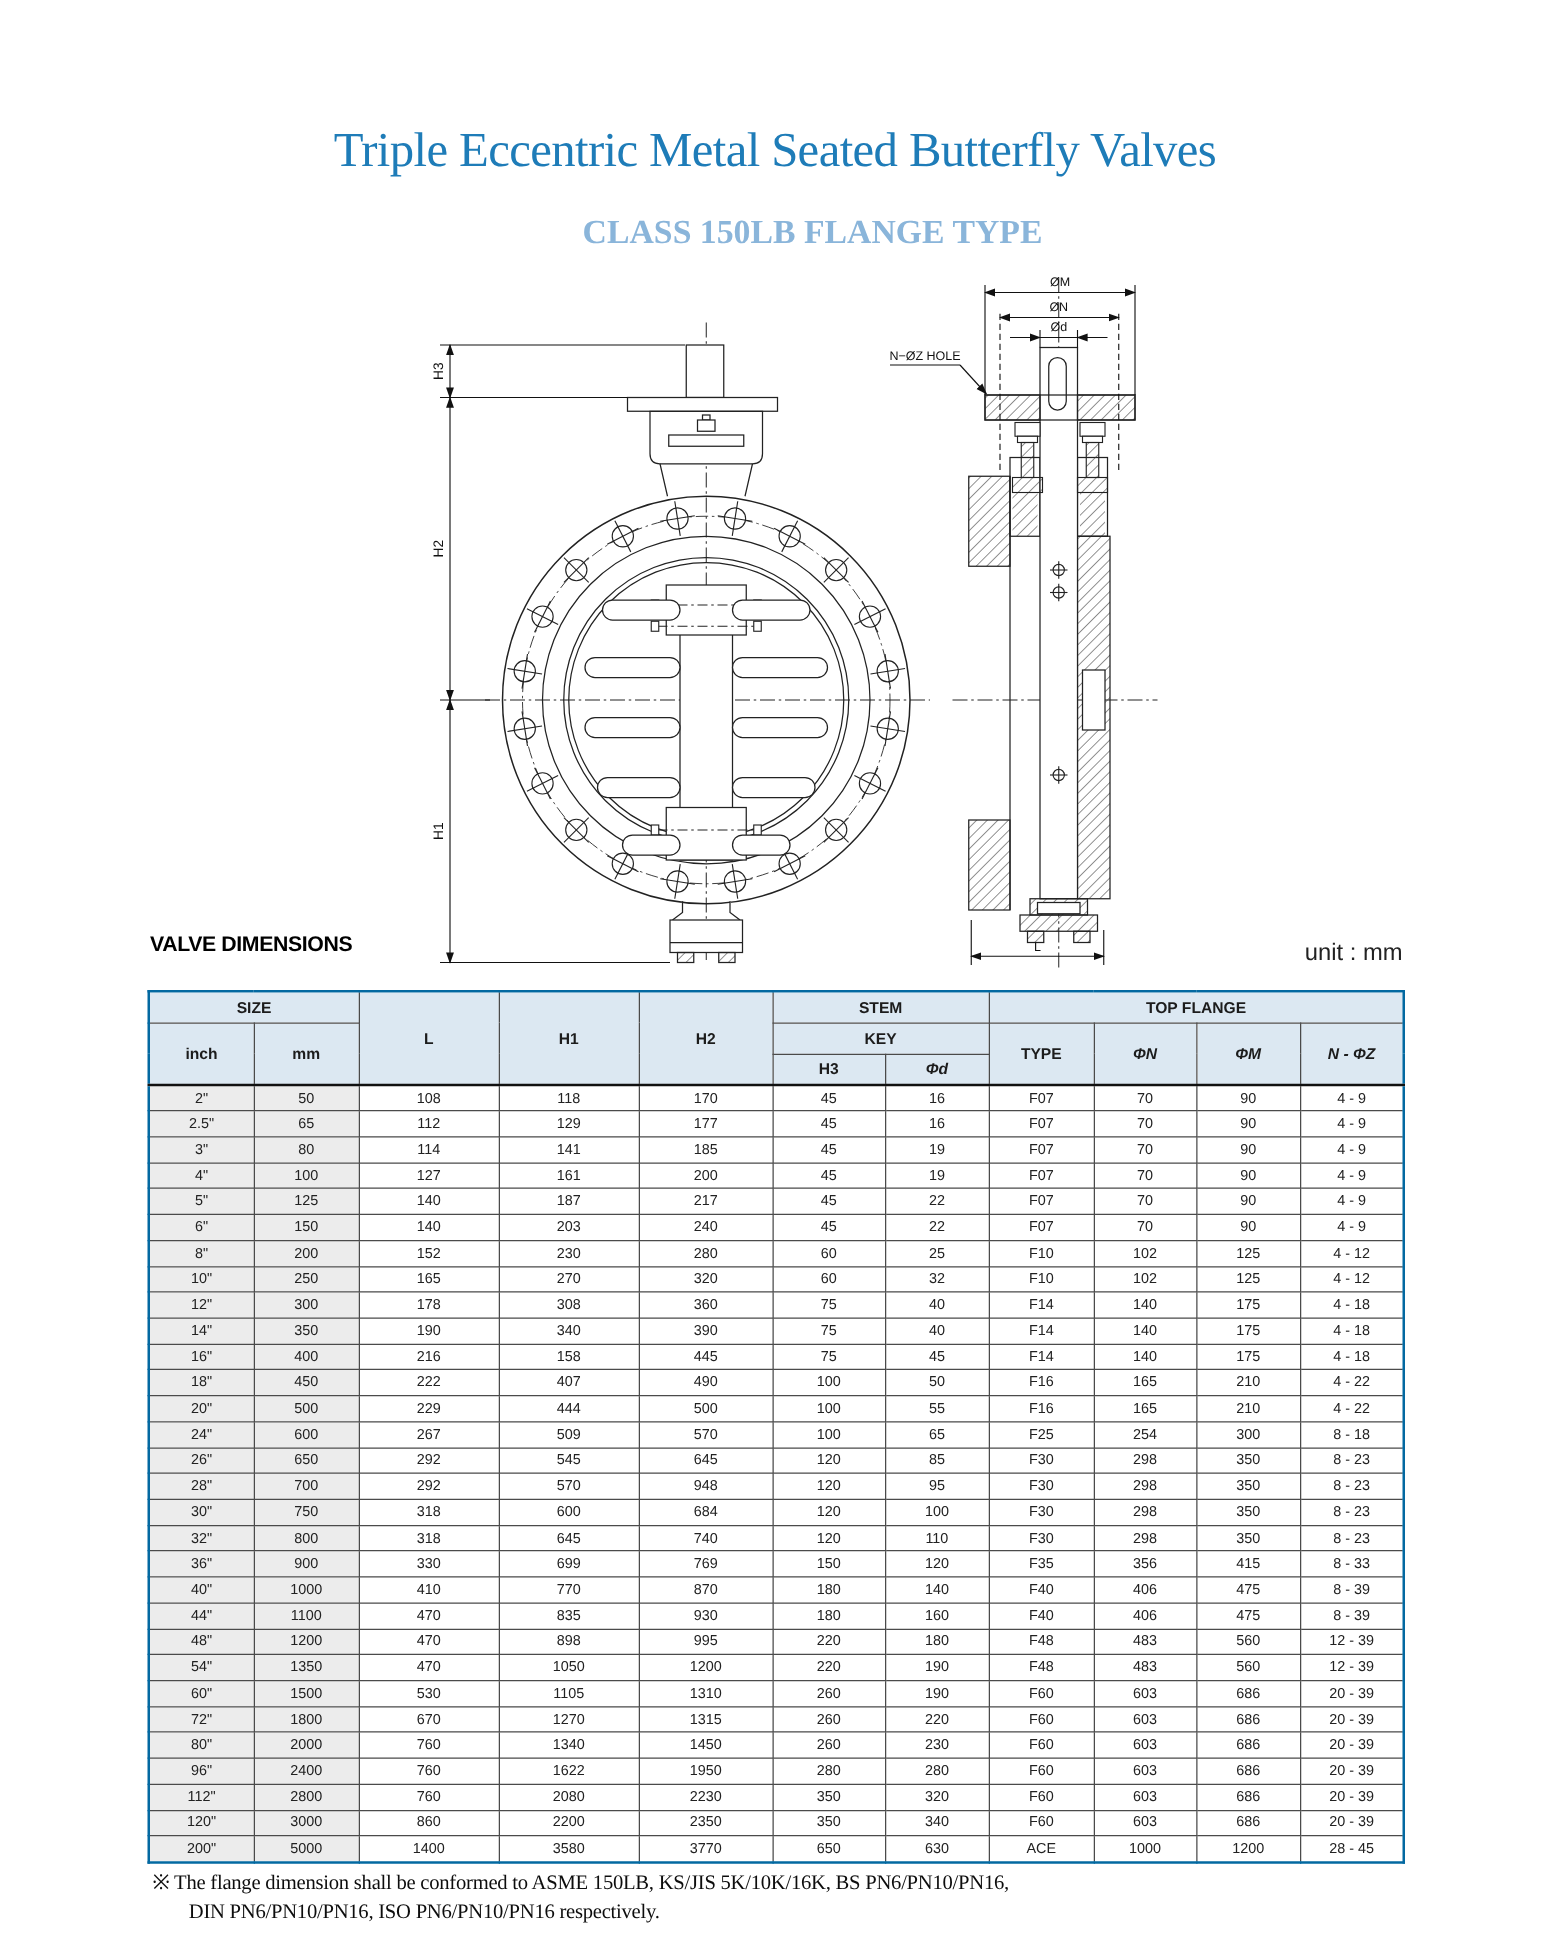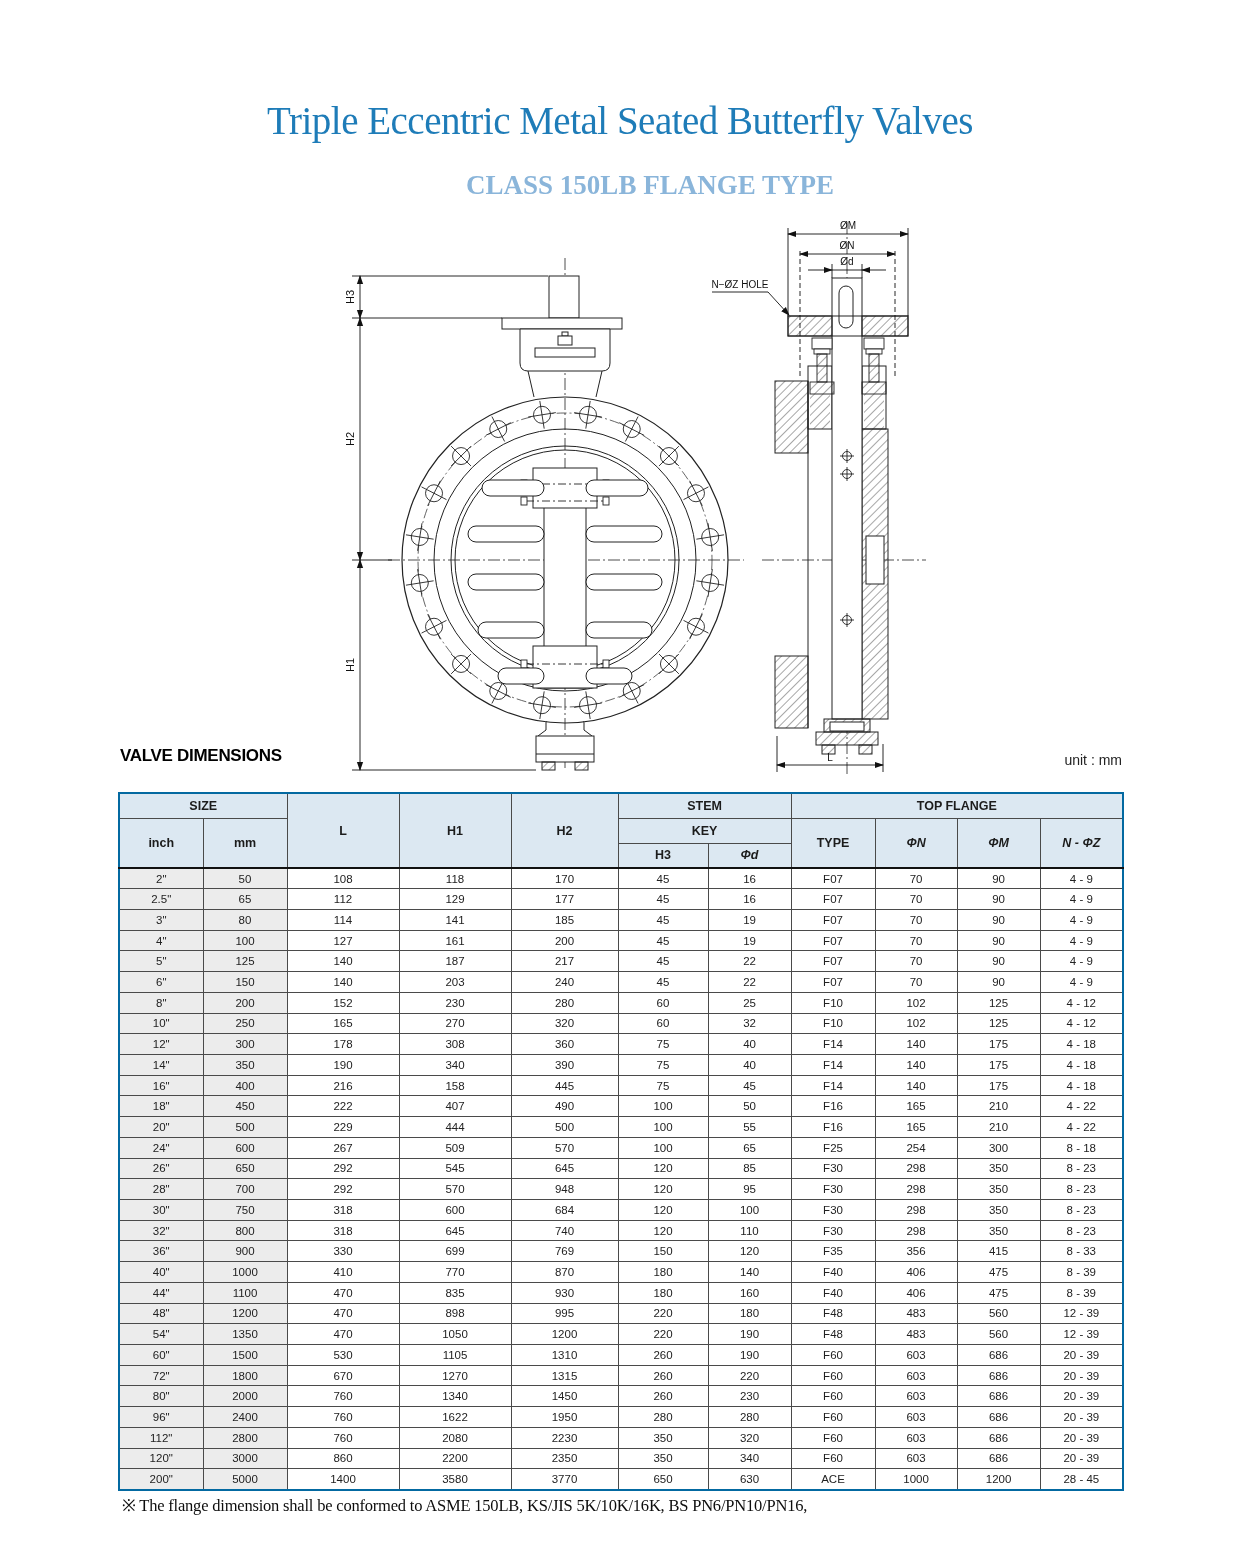--- a/index.html
+++ b/index.html
@@ -8,21 +8,21 @@
   .title{position:absolute;left:0;top:98px;width:100%;text-align:center;
          font-family:"Liberation Serif",serif;font-weight:normal;font-size:39px;
          letter-spacing:-0.5px;color:var(--title-color,#1e7cb8);}
   .subtitle{position:absolute;left:0;top:170px;width:100%;text-align:center;
          font-family:"Liberation Serif",serif;font-weight:bold;font-size:27px;
          color:var(--subtitle-color,#8ab5da);padding-left:30px;}
   .drawing{position:absolute;left:330px;top:192px;width:822px;height:580px;margin-top:24px;}
   .caption-row{position:absolute;left:118px;top:744px;width:1004px;height:30px;}
   .section-heading{position:absolute;left:2px;top:2px;font-size:17px;font-weight:bold;
          letter-spacing:-0.3px;color:#000;}
-  .unit-label{position:absolute;right:0;top:8px;font-size:14px;color:#222;}
+  .unit-label{position:absolute;right:0;top:8px;font-size:19px;color:#222;}
   table.dims{position:absolute;left:118px;top:792px;width:1004px;border-collapse:collapse;
          table-layout:fixed;font-size:11.5px;color:#222;}
   table.dims th,table.dims td{border:1px solid #4a4a4a;text-align:center;vertical-align:middle;
          padding:0;overflow:hidden;white-space:nowrap;}
   table.dims{border:2px solid #0369a1;}
   table.dims thead th{background:var(--header-bg,#dce8f2);font-size:12.5px;font-weight:bold;
          color:#1c1c1c;}
   table.dims thead tr{height:25px;}
   table.dims thead{border-bottom:2px solid #111;}
   table.dims tbody tr{height:20.72px;}
@@ -708,15 +708,16 @@
           <td>1000</td>
           <td>1200</td>
           <td>28 - 45</td>
         </tr>
       </tbody>
   </table>
 
   <div class="footnote">
     <span>※</span>
     <span>The flange dimension shall be conformed to ASME 150LB, KS/JIS 5K/10K/16K, BS PN6/PN10/PN16,</span>
+    <div class="fn-line2">DIN PN6/PN10/PN16, ISO PN6/PN10/PN16 respectively.</div>
   </div>
 
 </div>
 
 </body></html>

